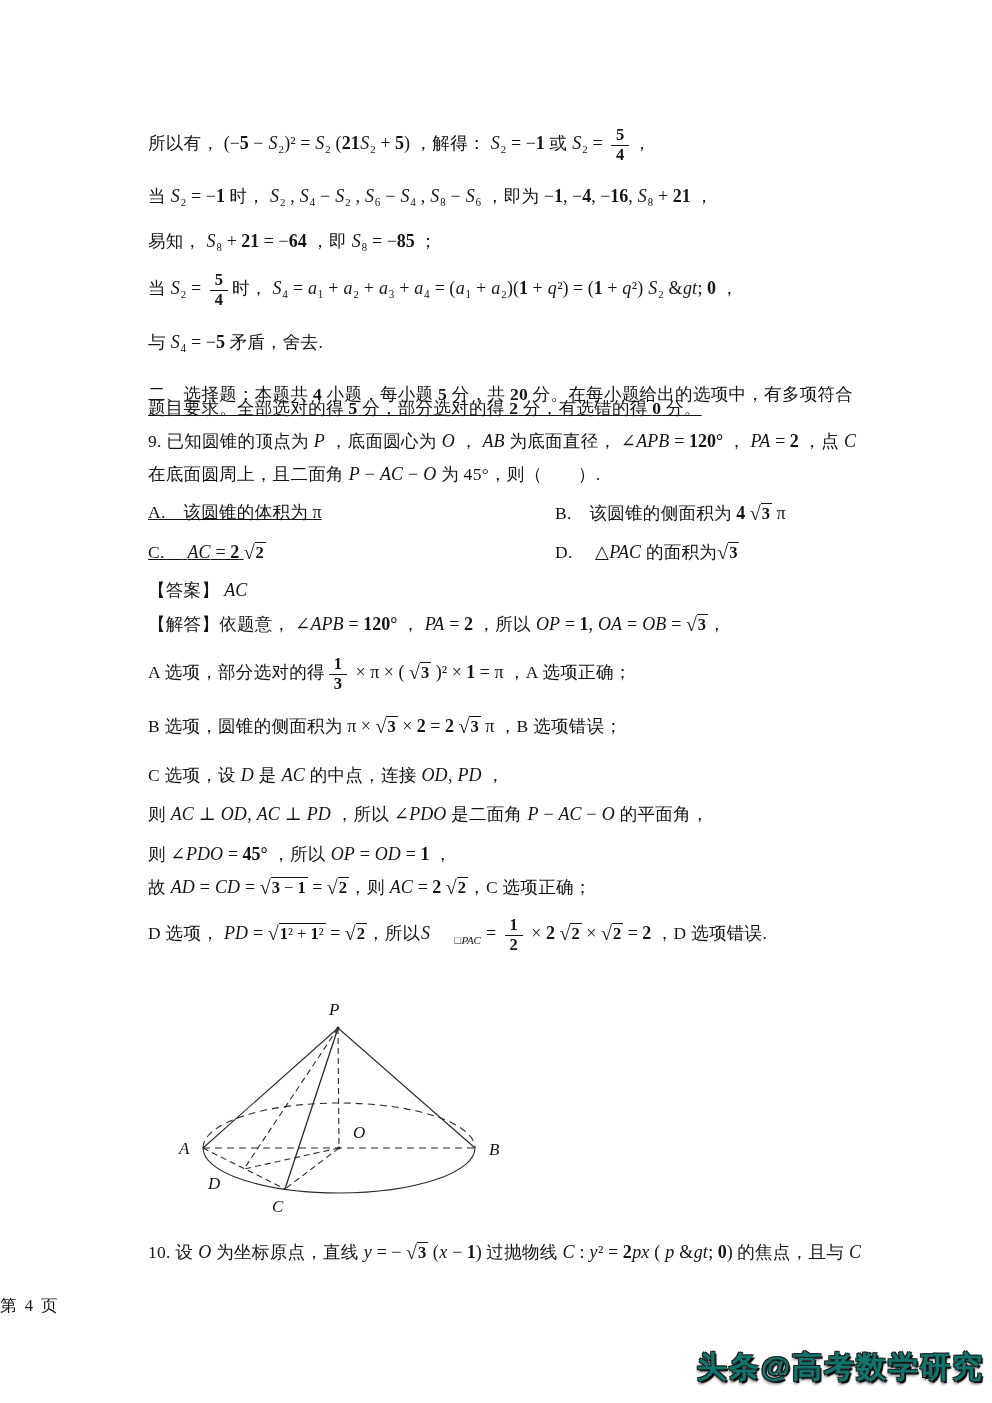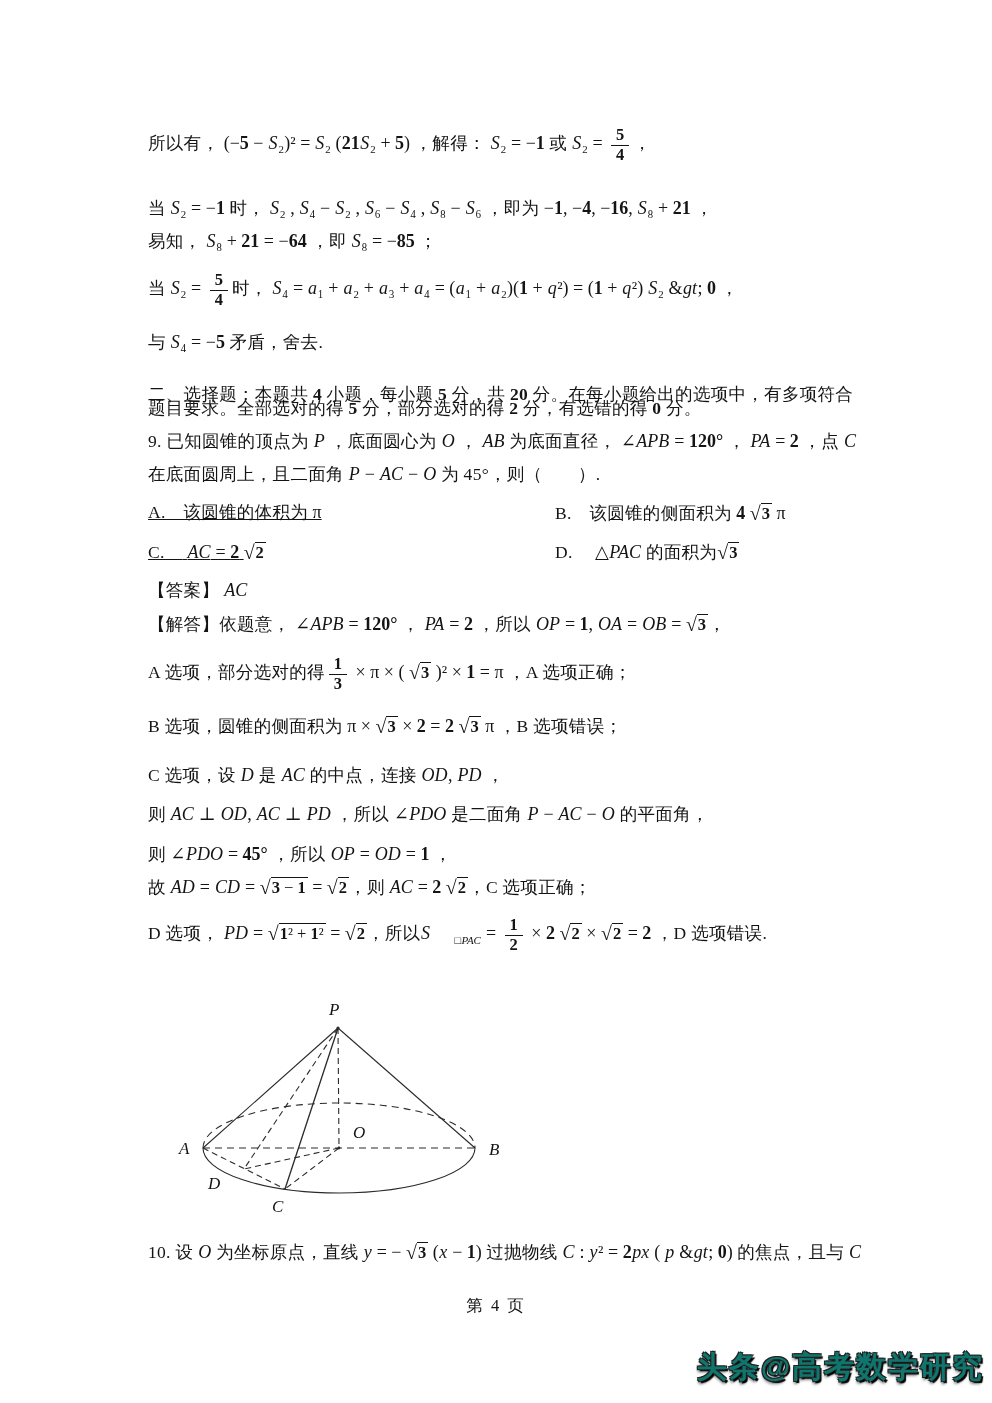--- a/index.html
+++ b/index.html
@@ -23,45 +23,45 @@
   }
   .fn{display:block;border-bottom:1.3px solid #141414;padding:0 5px;}
   .fd{display:block;padding:0 5px;}
   .sqrt{white-space:nowrap;display:inline-block;}
   .rsign{font-size:20px;font-weight:600;vertical-align:-1px;}
   .rbar{border-top:1.5px solid #141414;padding:0 2px 0 1px;font-size:16.5px;}
   sub.ssub{font-size:11px;vertical-align:-5px;letter-spacing:0;margin-left:24px;}
   .col-left{display:inline-block;width:407px;vertical-align:middle;text-decoration:underline;}
   .col-right{display:inline-block;vertical-align:middle;}
   .footer{
-    position:absolute;left:0;right:0;top:1295px;text-align:center;
+    position:absolute;left:0;right:0;top:1295px;
     font-size:16.5px;letter-spacing:2px;
   }
   .figure-wrap{position:absolute;left:150px;top:993px;width:400px;height:235px;}
   .figure-wrap text{font-size:17px;font-style:italic;fill:#141414;
     font-family:"Liberation Serif","DejaVu Serif",serif;}
   .watermark{
     position:absolute;right:8px;top:1347px;
     font-family:"Liberation Sans","DejaVu Sans",sans-serif;
     font-size:30px;font-weight:bold;letter-spacing:2px;color:#0f766e;
     text-shadow:-1px -1px 0 #222,1px -1px 0 #222,-1px 1px 0 #222,
                 2px 2px 1px #000,0 3px 3px rgba(0,0,0,.55);
   }
 </style>
 </head>
 <body>
 
 <div id="doc">
     <div class="line" style="top: 126px;"><span class="cn">所以有，</span><span class="math"> (−<b>5</b> − <i>S</i>₂)² = <i>S</i>₂ (<b>21</b><i>S</i>₂ + <b>5</b>) </span><span class="cn">，解得：</span><span class="math"> <i>S</i>₂ = −<b>1</b> </span><span class="cn">或</span><span class="math"> <i>S</i>₂ = </span><span class="frac"><span class="fn"><b>5</b></span><span class="fd"><b>4</b></span></span><span class="cn">，</span></div>
-    <div class="line" style="top: 196px;"><span class="cn">当</span><span class="math"> <i>S</i>₂ = −<b>1</b> </span><span class="cn">时，</span><span class="math"> <i>S</i>₂ , <i>S</i>₄ − <i>S</i>₂ , <i>S</i>₆ − <i>S</i>₄ , <i>S</i>₈ − <i>S</i>₆ </span><span class="cn">，即为</span><span class="math"> −<b>1</b>, −<b>4</b>, −<b>16</b>, <i>S</i>₈ + <b>21</b> </span><span class="cn">，</span></div>
+    <div class="line" style="top: 184px;"><span class="cn">当</span><span class="math"> <i>S</i>₂ = −<b>1</b> </span><span class="cn">时，</span><span class="math"> <i>S</i>₂ , <i>S</i>₄ − <i>S</i>₂ , <i>S</i>₆ − <i>S</i>₄ , <i>S</i>₈ − <i>S</i>₆ </span><span class="cn">，即为</span><span class="math"> −<b>1</b>, −<b>4</b>, −<b>16</b>, <i>S</i>₈ + <b>21</b> </span><span class="cn">，</span></div>
     <div class="line" style="top: 229px;"><span class="cn">易知，</span><span class="math"> <i>S</i>₈ + <b>21</b> = −<b>64</b> </span><span class="cn">，即</span><span class="math"> <i>S</i>₈ = −<b>85</b> </span><span class="cn">；</span></div>
     <div class="line" style="top: 271px;"><span class="cn">当</span><span class="math"> <i>S</i>₂ = </span><span class="frac"><span class="fn"><b>5</b></span><span class="fd"><b>4</b></span></span><span class="cn">时，</span><span class="math"> <i>S</i>₄ = <i>a</i>₁ + <i>a</i>₂ + <i>a</i>₃ + <i>a</i>₄ = (<i>a</i>₁ + <i>a</i>₂)(<b>1</b> + <i>q</i>²) = (<b>1</b> + <i>q</i>²) <i>S</i>₂ &amp;<i>gt</i>; <b>0</b> </span><span class="cn">，</span></div>
     <div class="line" style="top: 330px;"><span class="cn">与</span><span class="math"> <i>S</i>₄ = −<b>5</b> </span><span class="cn">矛盾，舍去.</span></div>
     <div class="line" style="top: 382px;"><span class="cn">二、选择题：本题共 </span><span class="cn bold">4</span><span class="cn"> 小题，每小题 </span><span class="cn bold">5</span><span class="cn"> 分，共 </span><span class="cn bold">20</span><span class="cn"> 分。在每小题给出的选项中，有多项符合</span></div>
-    <div class="line" style="top: 396px;"><span class="cn">题目要求。全部选对的得 </span><span class="cn bold">5</span><span class="cn"> 分，部分选对的得 </span><span class="cn bold">2</span><span class="cn"> 分，有选错的得 </span><span class="cn bold">0</span><span class="cn"> 分。</span></div>
+    <div class="line" style="top: 396px; text-decoration: underline;"><span class="cn">题目要求。全部选对的得 </span><span class="cn bold">5</span><span class="cn"> 分，部分选对的得 </span><span class="cn bold">2</span><span class="cn"> 分，有选错的得 </span><span class="cn bold">0</span><span class="cn"> 分。</span></div>
     <div class="line" style="top: 429px;"><span class="cn">9. 已知圆锥的顶点为</span><span class="math"> <i>P</i> </span><span class="cn">，底面圆心为</span><span class="math"> <i>O</i> </span><span class="cn">，</span><span class="math"> <i>AB</i> </span><span class="cn">为底面直径，</span><span class="math"> ∠<i>APB</i> = <b>120°</b> </span><span class="cn">，</span><span class="math"> <i>PA</i> = <b>2</b> </span><span class="cn">，点</span><span class="math"> <i>C</i> </span></div>
     <div class="line" style="top: 462px;"><span class="cn">在底面圆周上，且二面角</span><span class="math"> <i>P</i> − <i>AC</i> − <i>O</i> </span><span class="cn">为 45°，则（　　）.</span></div>
     <div class="line" style="top: 499px;"><span class="col-left"><span class="cn">A.　该圆锥的体积为</span><span class="math"> π </span></span><span class="col-right"><span class="cn">B.　该圆锥的侧面积为</span><span class="math"> <b>4</b> </span><span class="sqrt"><span class="rsign">√</span><span class="rbar"><b>3</b></span></span><span class="math"> π </span></span></div>
     <div class="line" style="top: 538px;"><span class="col-left"><span class="cn">C.　</span><span class="math"> <i>AC</i> = <b>2</b> </span><span class="sqrt"><span class="rsign">√</span><span class="rbar"><b>2</b></span></span></span><span class="col-right"><span class="cn">D.　</span><span class="math"> △<i>PAC</i> </span><span class="cn">的面积为</span><span class="sqrt"><span class="rsign">√</span><span class="rbar"><b>3</b></span></span></span></div>
     <div class="line" style="top: 578px;"><span class="cn">【答案】</span><span class="math"> <i>AC</i> </span></div>
     <div class="line" style="top: 610px;"><span class="cn">【解答】依题意，</span><span class="math"> ∠<i>APB</i> = <b>120°</b> </span><span class="cn">，</span><span class="math"> <i>PA</i> = <b>2</b> </span><span class="cn">，所以</span><span class="math"> <i>OP</i> = <b>1</b>, <i>OA</i> = <i>OB</i> = </span><span class="sqrt"><span class="rsign">√</span><span class="rbar"><b>3</b></span></span><span class="cn">，</span></div>
     <div class="line" style="top: 655px;"><span class="cn">A 选项，部分选对的得</span><span class="frac"><span class="fn"><b>1</b></span><span class="fd"><b>3</b></span></span><span class="math"> × π × ( </span><span class="sqrt"><span class="rsign">√</span><span class="rbar"><b>3</b></span></span><span class="math"> )² × <b>1</b> = π </span><span class="cn">，A 选项正确；</span></div>
     <div class="line" style="top: 712px;"><span class="cn">B 选项，圆锥的侧面积为</span><span class="math"> π × </span><span class="sqrt"><span class="rsign">√</span><span class="rbar"><b>3</b></span></span><span class="math"> × <b>2</b> = <b>2</b> </span><span class="sqrt"><span class="rsign">√</span><span class="rbar"><b>3</b></span></span><span class="math"> π </span><span class="cn">，B 选项错误；</span></div>
     <div class="line" style="top: 763px;"><span class="cn">C 选项，设</span><span class="math"> <i>D</i> </span><span class="cn">是</span><span class="math"> <i>AC</i> </span><span class="cn">的中点，连接</span><span class="math"> <i>OD</i>, <i>PD</i> </span><span class="cn">，</span></div>
     <div class="line" style="top: 802px;"><span class="cn">则</span><span class="math"> <i>AC</i> ⊥ <i>OD</i>, <i>AC</i> ⊥ <i>PD</i> </span><span class="cn">，所以</span><span class="math"> ∠<i>PDO</i> </span><span class="cn">是二面角</span><span class="math"> <i>P</i> − <i>AC</i> − <i>O</i> </span><span class="cn">的平面角，</span></div>

